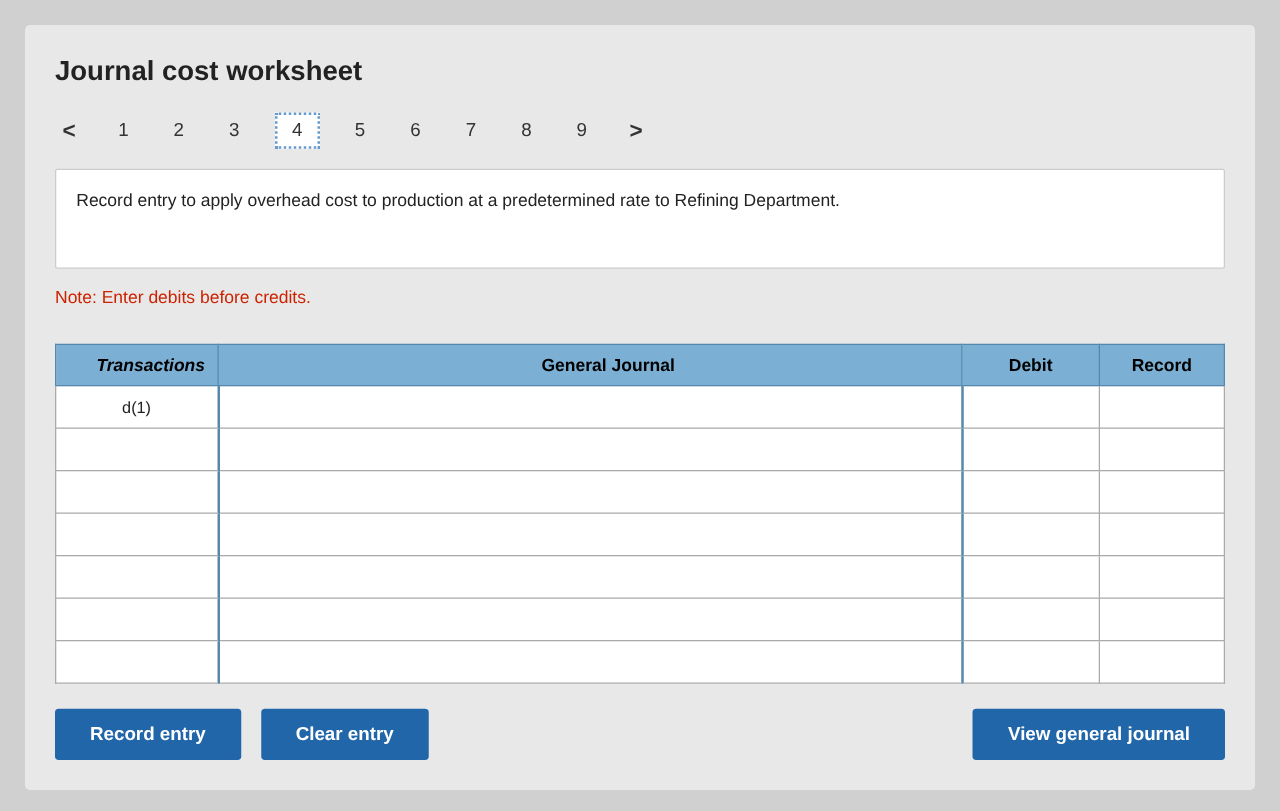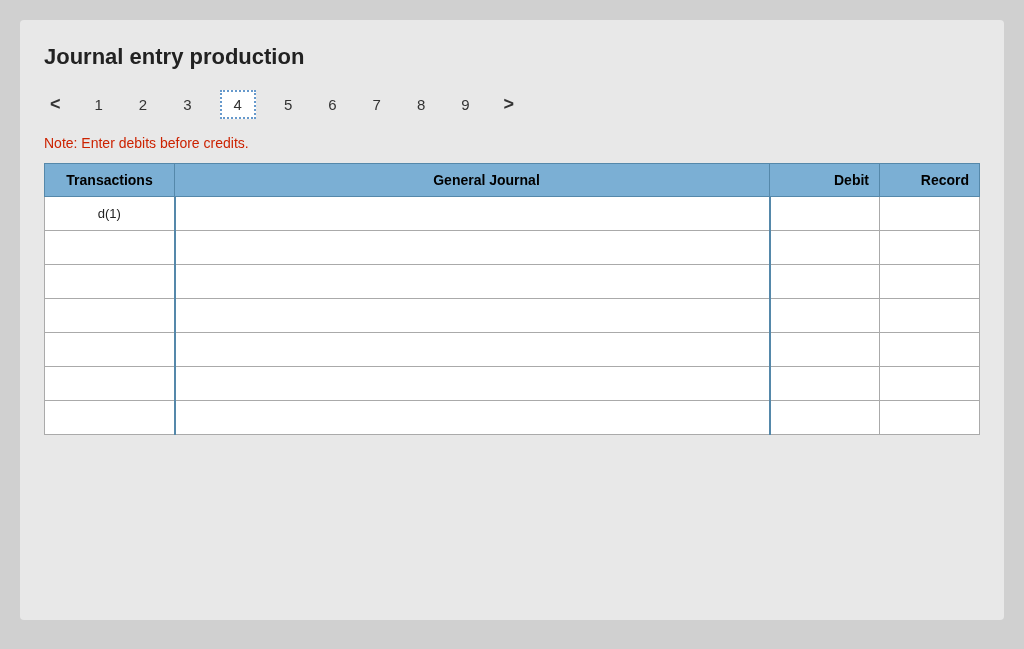--- a/index.html
+++ b/index.html
@@ -68,43 +68,44 @@
       border-radius: 2px;
       min-height: 80px;
       font-size: 14px;
       color: #222;
       line-height: 1.5;
     }
 
     .note-text {
       color: #cc2200;
       font-size: 14px;
-      margin-bottom: 12px;
+      margin-bottom: 30px;
     }
 
     .journal-table {
       width: 100%;
       border-collapse: collapse;
       border: 1px solid #888;
       margin-bottom: 20px;
     }
 
     .journal-table thead tr th {
       background: #7bafd4;
       color: #000;
       font-weight: bold;
       padding: 8px 10px;
       border: 1px solid #5588aa;
+      text-align: center;
+      font-size: 14px;
+    }
+
+    .journal-table thead tr th.col-transactions {
       text-align: right;
-      font-size: 14px;
-    }
-
-    .journal-table thead tr th.col-transactions {
-      text-align: center;
       width: 130px;
+      font-style: italic;
     }
 
     .journal-table thead tr th.col-general {
       text-align: center;
       padding-left: 39px;
     }
 
     .journal-table thead tr th.col-debit {
       width: 110px;
     }
@@ -157,36 +158,39 @@
 
     .btn-view {
       margin-left: auto;
     }
   </style>
 </head>
 <body>
 
 <div class="main-container">
 
-  <div class="page-title">Journal entry production</div>
+  <div class="page-title">Journal cost worksheet</div>
 
   <div class="tab-nav">
     <span class="tab-arrow">&lt;</span>
     <span class="tab-number">1</span>
     <span class="tab-number">2</span>
     <span class="tab-number">3</span>
     <span class="tab-number active">4</span>
     <span class="tab-number">5</span>
     <span class="tab-number">6</span>
     <span class="tab-number">7</span>
     <span class="tab-number">8</span>
     <span class="tab-number">9</span>
     <span class="tab-arrow">&gt;</span>
   </div>
 
+  <div class="description-box">
+    <span>Record entry to apply overhead cost to production at a predetermined rate to Refining Department.</span>
+  </div>
 
   <div class="note-text">Note: Enter debits before credits.</div>
 
   <table class="journal-table">
     <thead>
       <tr>
         <th class="col-transactions">Transactions</th>
         <th class="col-general">General Journal</th>
         <th class="col-debit">Debit</th>
         <th class="col-credit">Record</th>
@@ -231,14 +235,19 @@
       </tr>
       <tr>
         <td class="col-transactions"></td>
         <td class="col-general"></td>
         <td class="col-debit"></td>
         <td class="col-credit"></td>
       </tr>
     </tbody>
   </table>
 
+  <div class="buttons-row">
+    <button class="btn">Record entry</button>
+    <button class="btn">Clear entry</button>
+    <button class="btn btn-view">View general journal</button>
+  </div>
 
 </div>
 
 </body></html>

